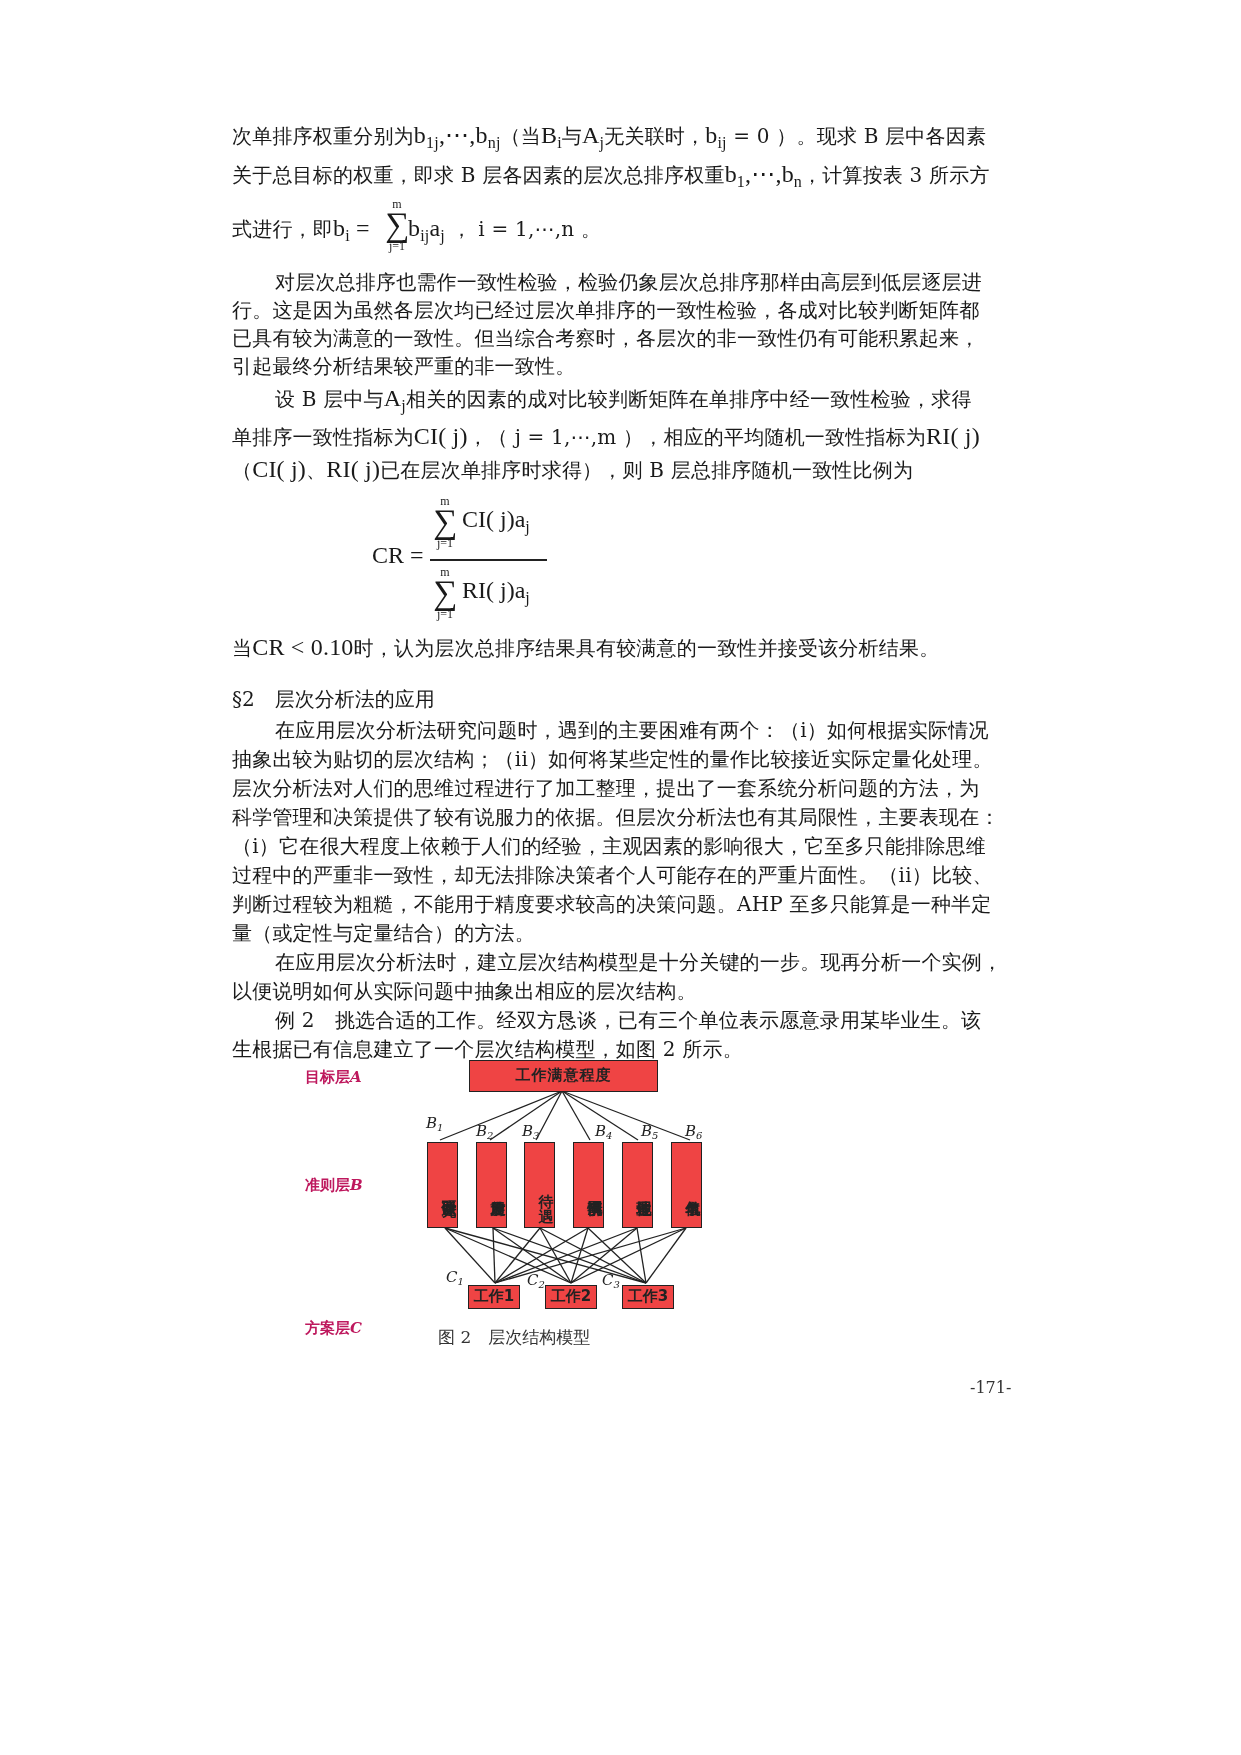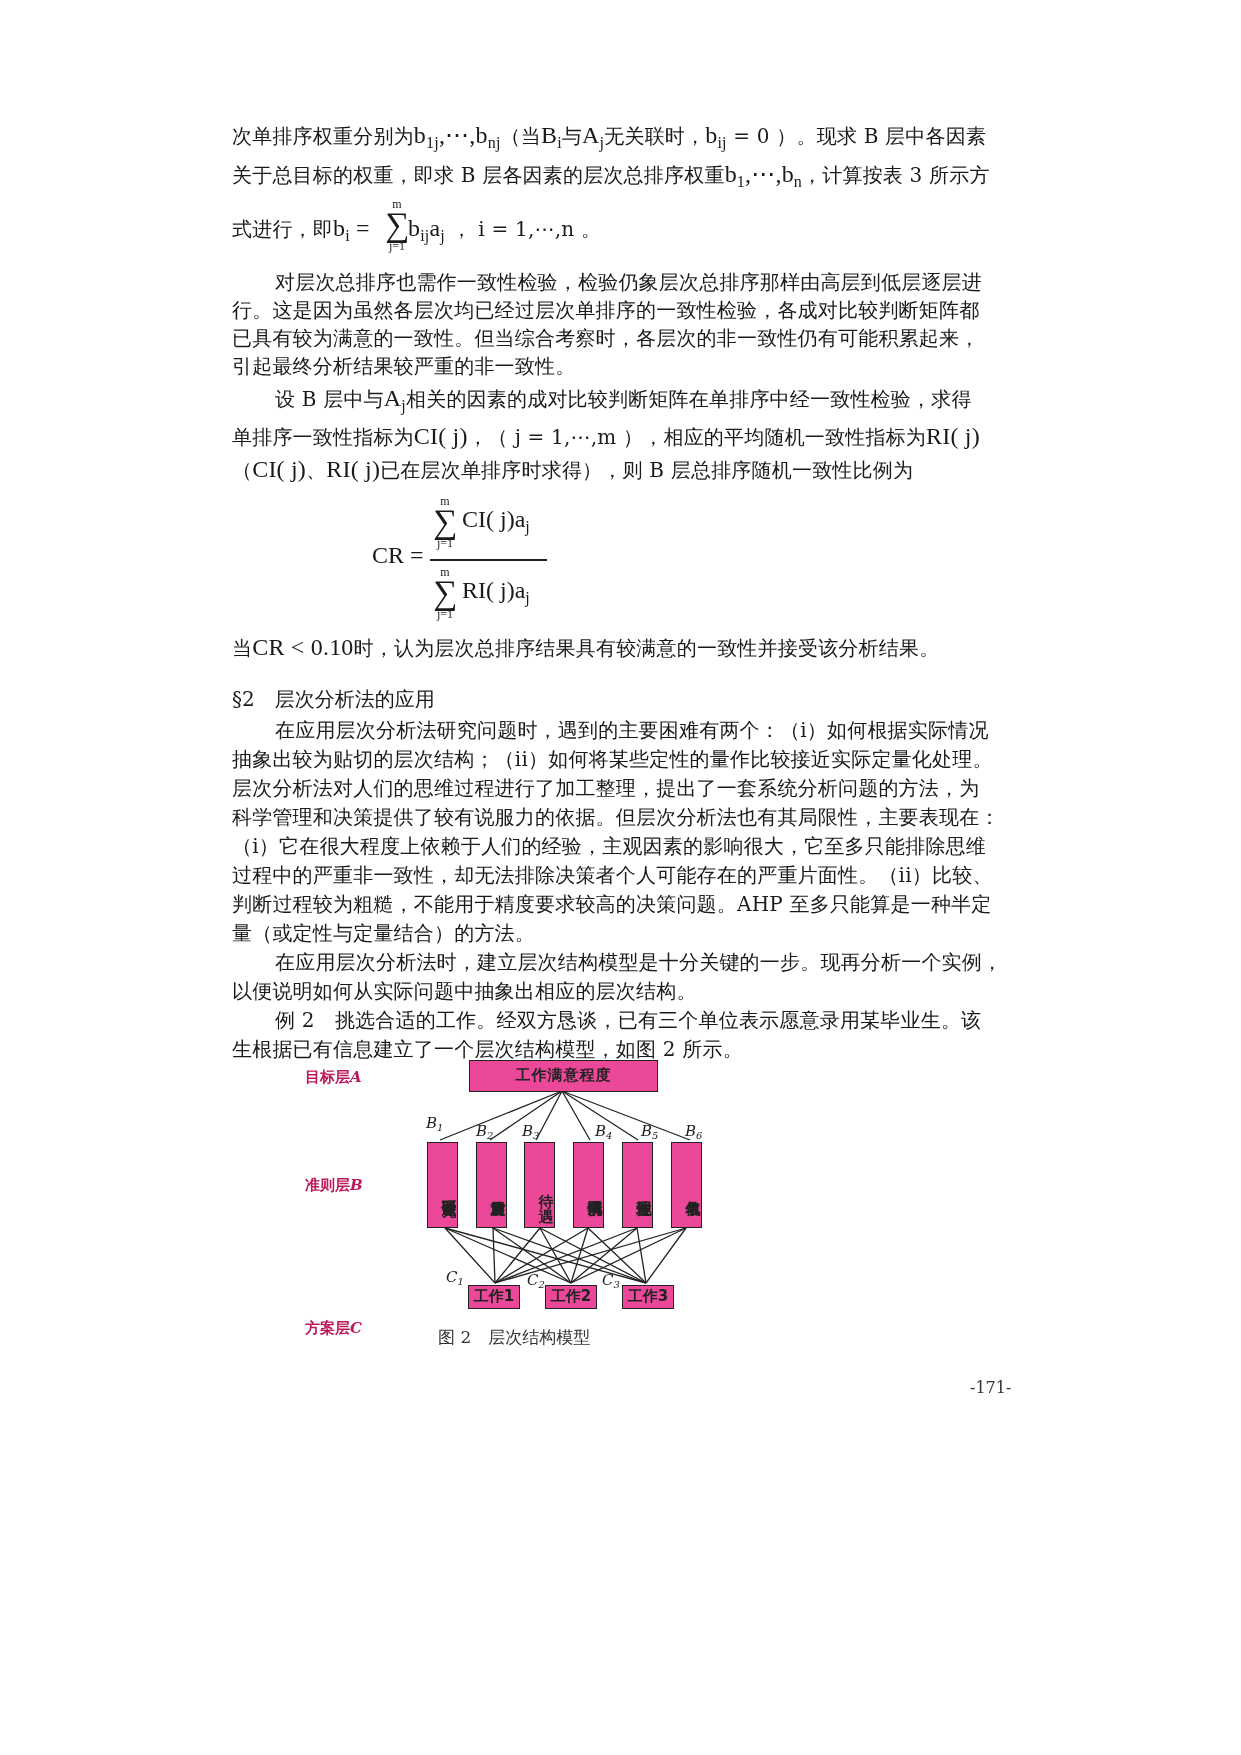--- a/index.html
+++ b/index.html
@@ -11,21 +11,21 @@
   .m { font-family:"Liberation Serif","DejaVu Serif",serif; font-size:24px; }
   sub { font-size:16px; vertical-align:-5px; }
   .sum { position:absolute; text-align:center; font-family:"Liberation Serif",serif; }
   .sum .big { font-size:34px; line-height:30px; display:block; }
   .sum .sm { font-size:12px; line-height:12px; display:block; }
   .frac-line { position:absolute; height:1.5px; background:#222; }
   .heading { position:absolute; left:232px; font-size:20px; }
   .diagram { position:absolute; left:0; top:0; }
   .dlabel { position:absolute; font-family:"DejaVu Sans",sans-serif; font-weight:bold; font-size:15px; color:#be185d; }
   .dlabel i { font-family:"DejaVu Serif",serif; font-style:italic; }
-  .box { position:absolute; border:1.5px solid #222; background:#ec4899; font-family:"DejaVu Sans",sans-serif; font-weight:bold; color:#222; box-sizing:border-box; }
+  .box { position:absolute; border:1.5px solid #222; background:#ef4444; font-family:"DejaVu Sans",sans-serif; font-weight:bold; color:#222; box-sizing:border-box; }
   .topbox { font-size:15px; text-align:center; line-height:28px; letter-spacing:1px; }
   .vbox { font-size:15px; text-align:center; line-height:17px; padding-top:8px; writing-mode:vertical-rl; text-orientation:upright; }
   .cbox { font-size:15px; text-align:center; line-height:20px; }
   .node-label { position:absolute; font-family:"DejaVu Serif",serif; font-style:italic; font-size:15px; color:#222; }
   .node-label sub { font-size:10px; vertical-align:-3px; }
   .caption { position:absolute; left:438px; top:1326px; font-size:17px; color:#333; }
   .pageno { position:absolute; left:970px; top:1378px; font-size:16px; color:#333; }
 </style>
 </head>
 <body>

